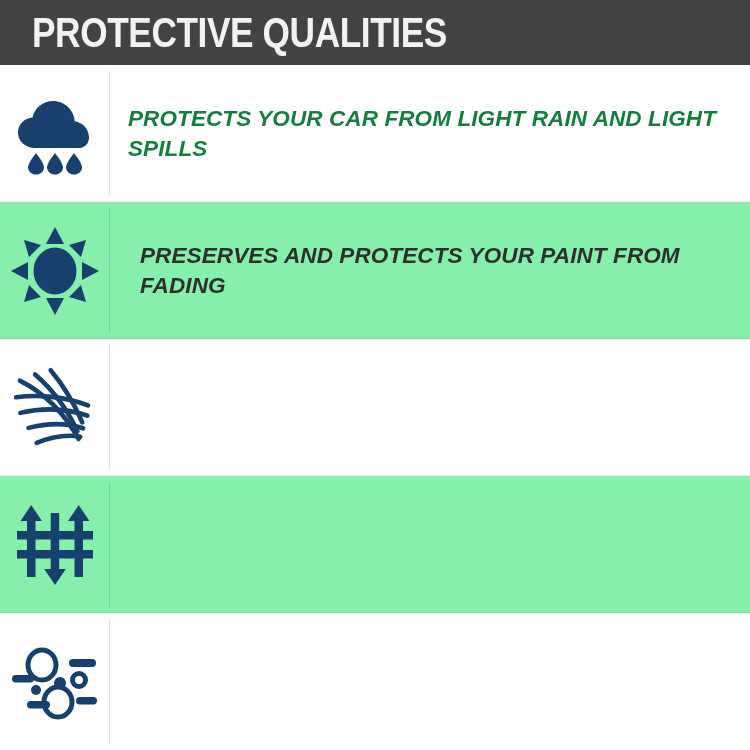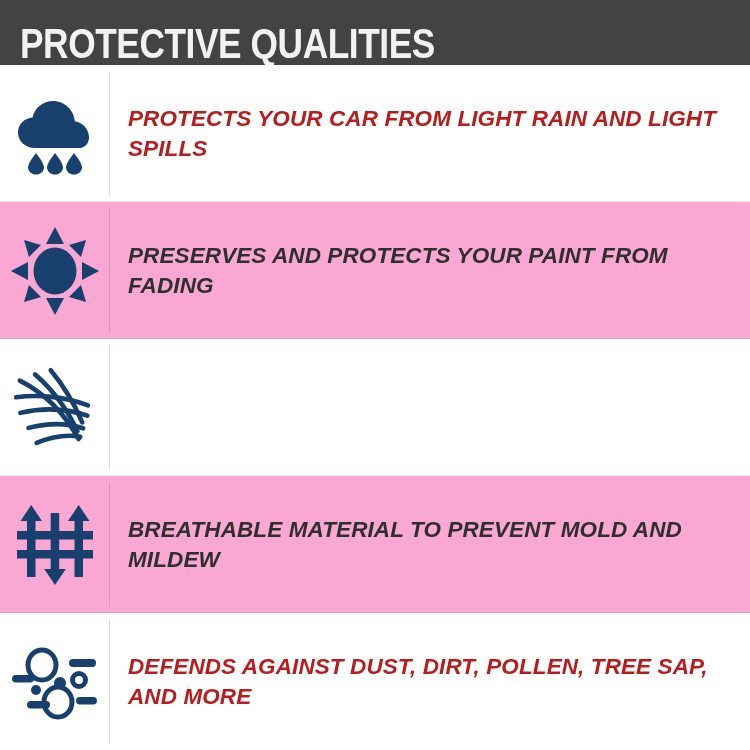--- a/index.html
+++ b/index.html
@@ -22,24 +22,24 @@
     flex-direction: column;
     background: #ffffff;
     position: relative;
   }
 
   
   .header {
     height: 65px;
     background: #434343;
     display: flex;
-    align-items: flex-end;
+    align-items: center;
     flex: 0 0 65px;
     box-sizing: border-box;
-    padding-left: 20px;
+    padding-left: 32px;
   }
   .header-title {
     color: #f2f2f2;
     font-family: "Liberation Sans Narrow", "Liberation Sans", sans-serif;
     font-size: 43px;
     font-weight: bold;
     letter-spacing: -0.5px;
     line-height: 1;
     transform: scaleX(0.82);
     transform-origin: left center;
@@ -53,21 +53,21 @@
     flex-direction: column;
   }
   .row {
     flex: 1 1 0;
     display: flex;
     align-items: stretch;
     position: relative;
     box-sizing: border-box;
   }
   .row.light { background: #ffffff; }
-  .row.shade { background: #f9a8d4; }
+  .row.shade { background: #86efac; gap: 12px; }
 
   .row::after {
     content: "";
     position: absolute;
     left: 0; right: 0; bottom: 0;
     height: 1px;
     background: rgba(0,0,0,0.07);
   }
   .row:last-child::after { display: none; }
 
@@ -99,21 +99,21 @@
   }
   .row-text {
     font-family: "Liberation Sans", sans-serif;
     font-style: italic;
     font-weight: bold;
     font-size: 22.5px;
     line-height: 1.32;
     letter-spacing: 0.1px;
     text-transform: uppercase;
   }
-  .text-blue .row-text { color: #b91c1c; }
+  .text-blue .row-text { color: #15803d; }
   .text-dark .row-text { color: #2f2f2f; }
 </style>
 </head>
 <body>
 
 <div class="infographic">
 
   <div class="header">
     <div class="header-title">PROTECTIVE QUALITIES</div>
   </div>
@@ -187,43 +187,37 @@
               <rect x="37.7" y="12" width="8.5" height="62"></rect>
               <polygon points="42,84 52.8,68 31.2,68"></polygon>
             </g>
             <g>
               <rect x="61.5" y="14" width="8.5" height="62"></rect>
               <polygon points="65.7,4 76.5,20 55,20"></polygon>
             </g>
           </g>
         </svg>
       </div>
-      <div class="text-cell">
-        <div class="row-text">BREATHABLE MATERIAL TO PREVENT MOLD AND MILDEW</div>
-      </div>
     </div>
 
     <div class="row light text-blue">
       <div class="icon-cell">
         <svg width="92" height="86" viewBox="0 0 92 86">
           <g fill="none" stroke="#17406e" stroke-width="5">
             <ellipse cx="33" cy="26" rx="14" ry="15"></ellipse>
             <ellipse cx="49" cy="63" rx="14" ry="15"></ellipse>
             <circle cx="70" cy="41" r="6.5"></circle>
           </g>
           <g fill="#17406e">
             <circle cx="51" cy="44" r="6"></circle>
             <circle cx="27" cy="51" r="5"></circle>
             <rect x="3" y="36" width="22" height="7.5" rx="3.75"></rect>
             <rect x="60" y="20" width="27" height="8" rx="4"></rect>
             <rect x="18" y="62" width="23" height="7.5" rx="3.75"></rect>
             <rect x="67" y="58" width="21" height="7.5" rx="3.75"></rect>
           </g>
         </svg>
       </div>
-      <div class="text-cell">
-        <div class="row-text">DEFENDS AGAINST DUST, DIRT, POLLEN, TREE SAP, AND MORE</div>
-      </div>
     </div>
 
 
   </div>
 </div>
 
 </body></html>

